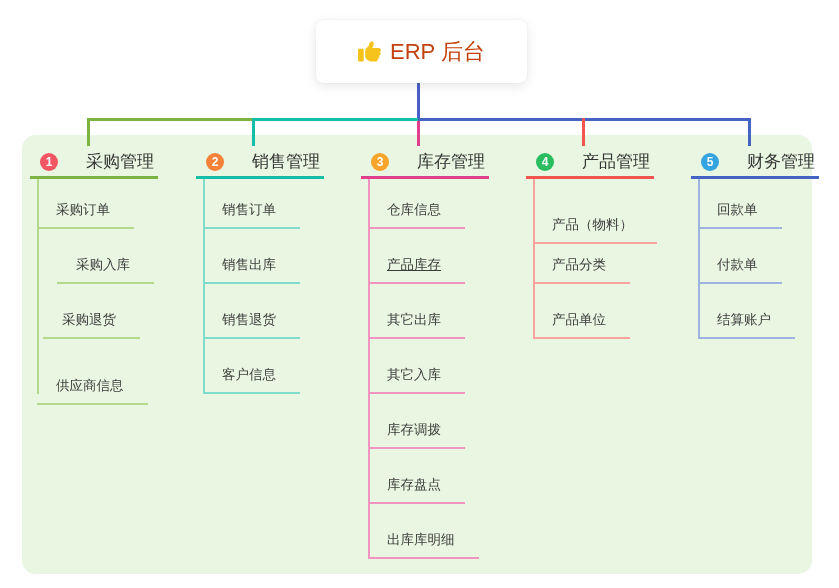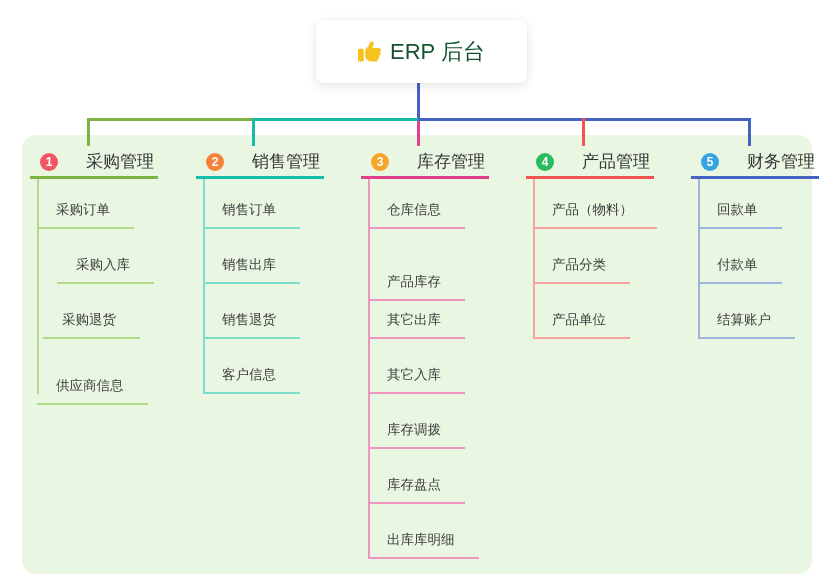--- a/index.html
+++ b/index.html
@@ -3,21 +3,21 @@
 <meta charset="utf-8">
 <style>
   html,body{margin:0;padding:0;background:#fff;}
   body{font-family:"Liberation Sans","DejaVu Sans",sans-serif;}
   #stage{position:relative;width:839px;height:588px;background:#fff;overflow:hidden;}
   .panel{position:absolute;left:22px;top:135px;width:790px;height:439px;border-radius:14px;}
   .root-card{
     position:absolute;left:316px;top:20px;width:211px;height:63px;background:#fff;
     border-radius:8px;box-shadow:0 3px 12px rgba(0,0,0,.10),0 0 2px rgba(0,0,0,.05);
     display:flex;align-items:center;justify-content:center;gap:9px;
-    font-size:22px;color:#14532d;font-weight:500;z-index:3;
+    font-size:22px;color:#c2410c;font-weight:500;z-index:3;
   }
   .root-card svg{display:block;}
   .connector{position:absolute;z-index:1;}
   .branch-header{
     position:absolute;top:147px;width:118px;height:29px;box-sizing:content-box;
     display:flex;align-items:center;gap:8px;padding-left:10px;
     border-bottom:3px solid;z-index:2;
   }
   .badge{
     width:18px;height:18px;border-radius:50%;flex:0 0 18px;
@@ -70,33 +70,33 @@
     <div class="child-node" style="left: 203px; top: 250px; border-bottom-color: rgb(128, 220, 203);">销售出库</div>
     <div class="child-node" style="left: 203px; top: 305px; border-bottom-color: rgb(128, 220, 203);">销售退货</div>
     <div class="child-node" style="left: 203px; top: 360px; border-bottom-color: rgb(128, 220, 203);">客户信息</div>
     <div class="connector" style="left: 417px; top: 121px; width: 3px; height: 25px; background: rgb(224, 65, 143);"></div>
     <div class="branch-header" style="left: 361px; border-bottom-color: rgb(224, 65, 143);">
       <span class="badge" style="background: rgb(247, 164, 43);">3</span>
       <span class="branch-label">库存管理</span>
     </div>
     <div class="vline" style="left: 368px; top: 176px; height: 383px; background: rgb(240, 148, 192);"></div>
     <div class="child-node" style="left: 368px; top: 195px; border-bottom-color: rgb(240, 148, 192);">仓库信息</div>
-    <div class="child-node" style="left: 368px; top: 267px; border-bottom-color: rgb(240, 148, 192);">产品库存</div>
+    <div class="child-node" style="left: 368px; top: 250px; border-bottom-color: rgb(240, 148, 192); text-decoration: underline;">产品库存</div>
     <div class="child-node" style="left: 368px; top: 305px; border-bottom-color: rgb(240, 148, 192);">其它出库</div>
     <div class="child-node" style="left: 368px; top: 360px; border-bottom-color: rgb(240, 148, 192);">其它入库</div>
     <div class="child-node" style="left: 368px; top: 415px; border-bottom-color: rgb(240, 148, 192);">库存调拨</div>
     <div class="child-node" style="left: 368px; top: 470px; border-bottom-color: rgb(240, 148, 192);">库存盘点</div>
     <div class="child-node" style="left: 368px; top: 525px; border-bottom-color: rgb(240, 148, 192);">出库库明细</div>
     <div class="connector" style="left: 582px; top: 118px; width: 3px; height: 28px; background: rgb(242, 84, 79);"></div>
     <div class="branch-header" style="left: 526px; border-bottom-color: rgb(242, 84, 79);">
       <span class="badge" style="background: rgb(41, 189, 96);">4</span>
       <span class="branch-label">产品管理</span>
     </div>
     <div class="vline" style="left: 533px; top: 176px; height: 163px; background: rgb(247, 162, 157);"></div>
-    <div class="child-node" style="left: 533px; top: 195px; border-bottom-color: rgb(247, 162, 157);">产品（物料）</div>
+    <div class="child-node" style="left: 533px; top: 210px; border-bottom-color: rgb(247, 162, 157);">产品（物料）</div>
     <div class="child-node" style="left: 533px; top: 305px; border-bottom-color: rgb(247, 162, 157);">产品单位</div>
     <div class="child-node" style="left: 533px; top: 250px; border-bottom-color: rgb(247, 162, 157);">产品分类</div>
     <div class="connector" style="left: 748px; top: 118px; width: 3px; height: 28px; background: rgb(68, 99, 195);"></div>
     <div class="branch-header" style="left: 691px; border-bottom-color: rgb(68, 99, 195);">
       <span class="badge" style="background: rgb(54, 164, 224);">5</span>
       <span class="branch-label">财务管理</span>
     </div>
     <div class="vline" style="left: 698px; top: 176px; height: 163px; background: rgb(159, 179, 224);"></div>
     <div class="child-node" style="left: 698px; top: 195px; border-bottom-color: rgb(159, 179, 224);">回款单</div>
     <div class="child-node" style="left: 698px; top: 250px; border-bottom-color: rgb(159, 179, 224); font-family: Liberation Mono, monospace;">付款单</div>

